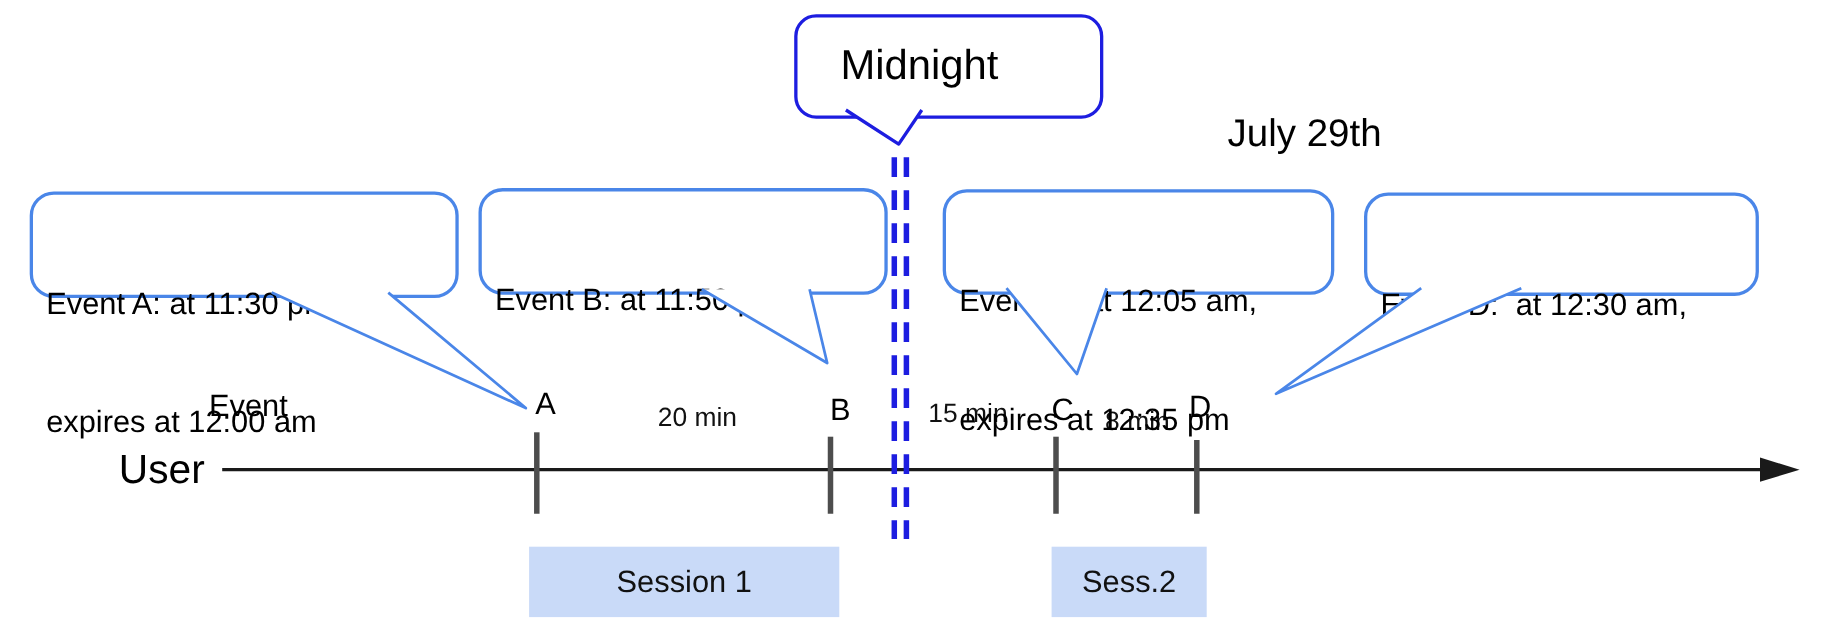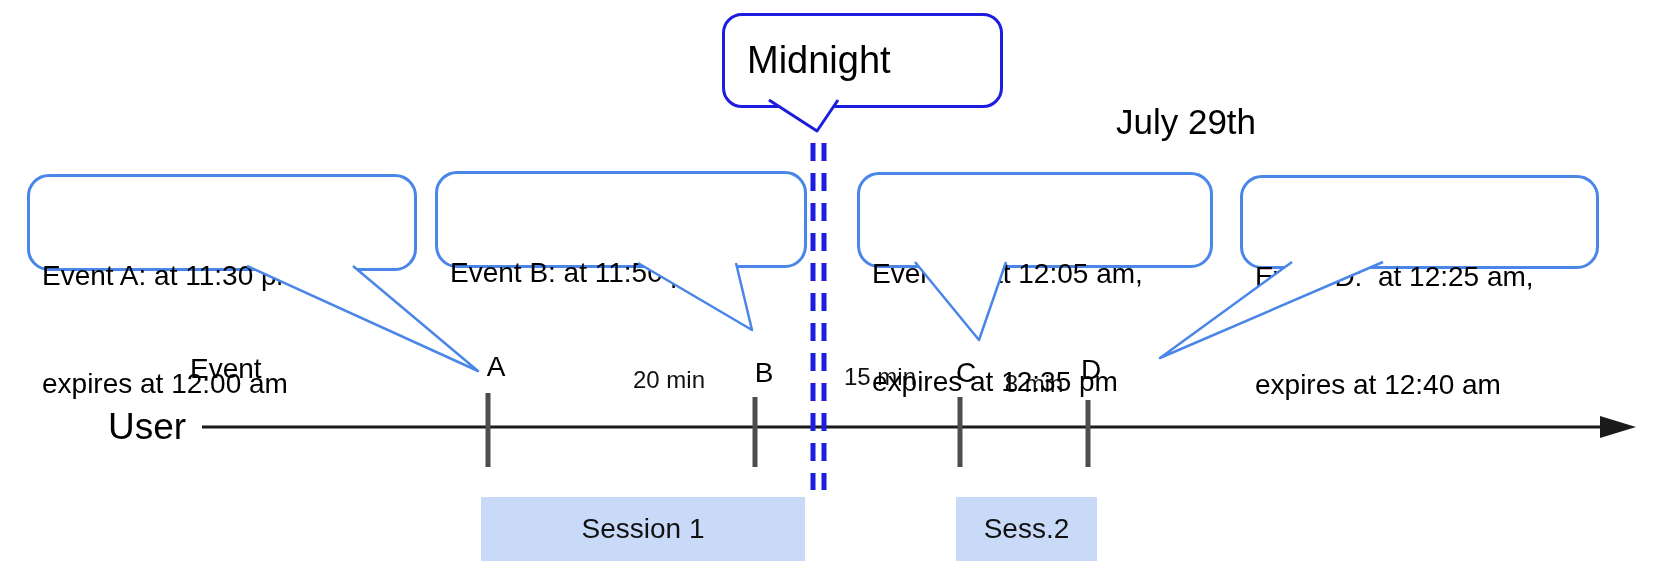--- a/index.html
+++ b/index.html
@@ -6,21 +6,21 @@
   .stage{position:relative;width:1668px;height:578px;background:#ffffff;
          font-family:"Liberation Sans",sans-serif;color:#000;overflow:hidden;}
   svg.layer{position:absolute;left:0;top:0;}
   .base{z-index:1;}
   .tails{z-index:3;pointer-events:none;}
   .bubble{position:absolute;box-sizing:border-box;background:#fff;border:3px solid #4a86e8;
           border-radius:22px;padding:9px 12px;font-size:28px;line-height:36px;z-index:2;
           white-space:pre-wrap;}
   .bubble b{font-weight:normal;}
   .midnight{position:absolute;box-sizing:border-box;background:#fff;border:3px solid #1d1de0;
-            border-radius:20px;display:flex;align-items:center;padding-left:22px;
+            border-radius:20px;display:flex;align-items:center;padding-left:39px;
             font-size:38px;z-index:2;}
   .session{position:absolute;background:#c9daf8;display:flex;align-items:center;
            justify-content:center;font-size:28px;z-index:1;color:#111;}
   .label{position:absolute;z-index:2;}
   .day{font-size:35px;width:180px;text-align:center;}
   .ticklabel{font-size:28px;width:34px;text-align:center;}
   .interval{font-size:24px;width:110px;text-align:center;color:#111;}
   .events-lbl{font-size:28px;}
   .user-lbl{font-size:37px;text-align:center;}
 </style>
@@ -33,38 +33,38 @@
     <line x1="202" y1="427" x2="1604" y2="427" stroke="#1a1a1a" stroke-width="3"></line>
     <polygon points="1600,416 1636,427 1600,438" fill="#1a1a1a"></polygon>
     <line x1="488" y1="393" x2="488" y2="467" stroke="#4d4d4d" stroke-width="5"></line>
     <line x1="755" y1="397" x2="755" y2="467" stroke="#4d4d4d" stroke-width="5"></line>
     <line x1="960" y1="397" x2="960" y2="467" stroke="#4d4d4d" stroke-width="5"></line>
     <line x1="1088" y1="400" x2="1088" y2="467" stroke="#4d4d4d" stroke-width="5"></line>
     <line x1="813" y1="143" x2="813" y2="490" stroke="#1d1de0" stroke-width="5" stroke-dasharray="18 12"></line>
     <line x1="824" y1="143" x2="824" y2="490" stroke="#1d1de0" stroke-width="5" stroke-dasharray="18 12"></line>
   </svg>
 
-  <div class="session" style="left:481px;top:497px;width:324px;height:64px">
+  <div class="session" style="left:481px;top:497px;width:282px;height:64px">
     <span>Session 1</span>
   </div>
   <div class="session" style="left:956px;top:497px;width:141px;height:64px">
     <span>Sess.2</span>
   </div>
 
   <div class="label day" style="left:1096px;top:102px">July 29th</div>
 
   <div class="label events-lbl" style="left:190px;top:353px">Event</div>
   <div class="label user-lbl" style="left:108px;top:406px">User</div>
 
   <div class="label ticklabel" style="left:479px;top:351px">A</div>
   <div class="label ticklabel" style="left:747px;top:357px">B</div>
   <div class="label ticklabel" style="left:949px;top:357px">C</div>
   <div class="label ticklabel" style="left:1074px;top:354px">D</div>
 
-  <div class="label interval" style="left:614px;top:366px">20 min</div>
+  <div class="label interval" style="left:579px;top:366px">20 min</div>
   <div class="label interval" style="left:825px;top:363px">15 min</div>
   <div class="label interval" style="left:979px;top:370px">8 min</div>
 
   <div class="midnight" style="left:722px;top:13px;width:281px;height:95px">
     <span>Midnight</span>
   </div>
 
   <div class="bubble" style="left:27px;top:174px;width:390px;height:97px">
     <div><b>Event A:</b><span> at 11:30 pm,</span></div>
     <div>expires at 12:00 am</div>
@@ -73,22 +73,21 @@
   <div class="bubble" style="left:435px;top:171px;width:372px;height:97px">
     <div><b>Event B: at</b><span> 11:50 pm,</span></div>
   </div>
 
   <div class="bubble" style="left:857px;top:172px;width:356px;height:96px">
     <div><b>Event C:</b><span> at 12:05 am,</span></div>
     <div>expires at 12:35 pm</div>
   </div>
 
   <div class="bubble" style="left:1240px;top:175px;width:359px;height:94px">
-    <div><b>Event D:</b><span>  at 12:25 am,</span></div>
-    <div>expires at 12:40 am</div>
+    <div><b>Event D:</b><span>  at 12:30 am,</span></div>
   </div>
 
   <svg class="layer tails" width="1668" height="578">
     <path d="M247,266 L478,371 L353,266" fill="#ffffff" stroke="#4a86e8" stroke-width="2.5" stroke-linejoin="round"></path>
     <path d="M638,263 L752,330 L736,263" fill="#ffffff" stroke="#4a86e8" stroke-width="2.5" stroke-linejoin="round"></path>
     <path d="M915,262 L979,340 L1006,262" fill="#ffffff" stroke="#4a86e8" stroke-width="2.5" stroke-linejoin="round"></path>
     <path d="M1292,262 L1160,358 L1383,262" fill="#ffffff" stroke="#4a86e8" stroke-width="2.5" stroke-linejoin="round"></path>
     <path d="M769,100 L817,131 L838,100" fill="#ffffff" stroke="#1d1de0" stroke-width="3" stroke-linejoin="round"></path>
   </svg>
 

